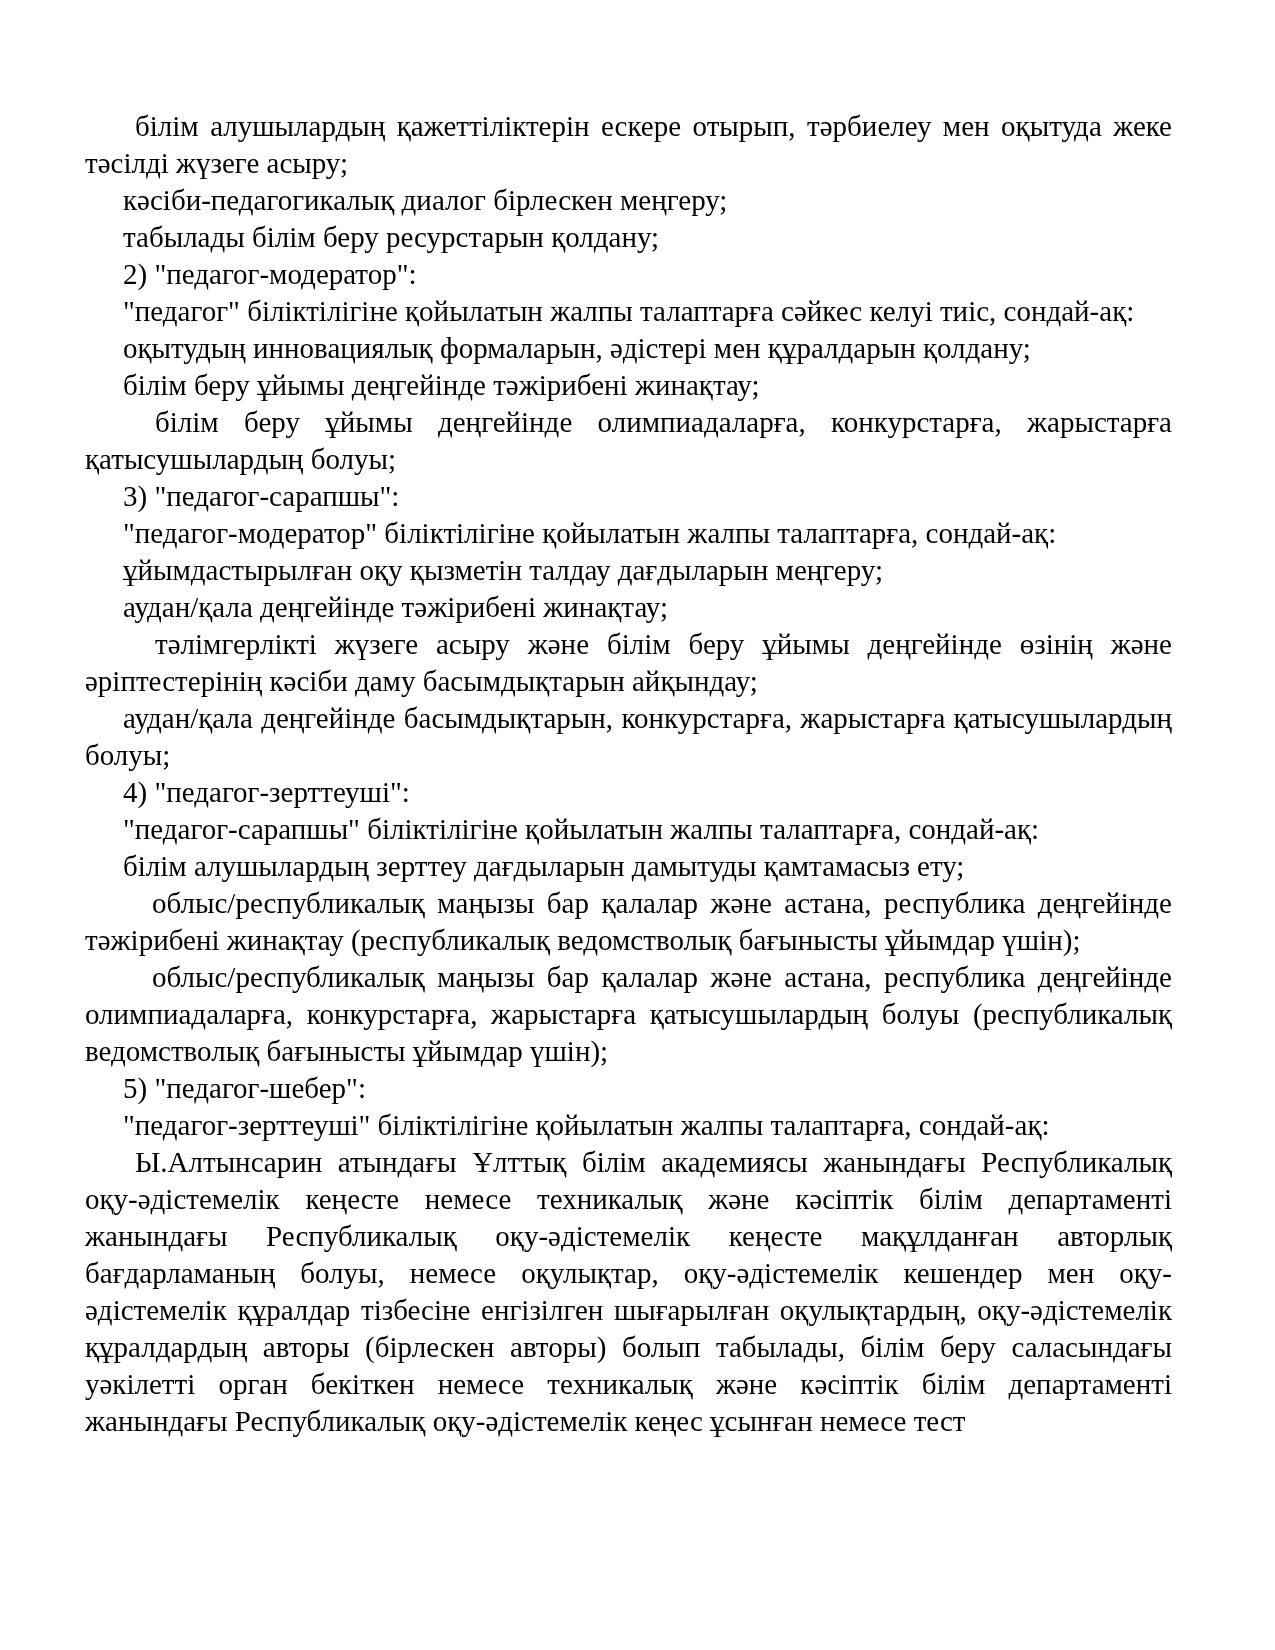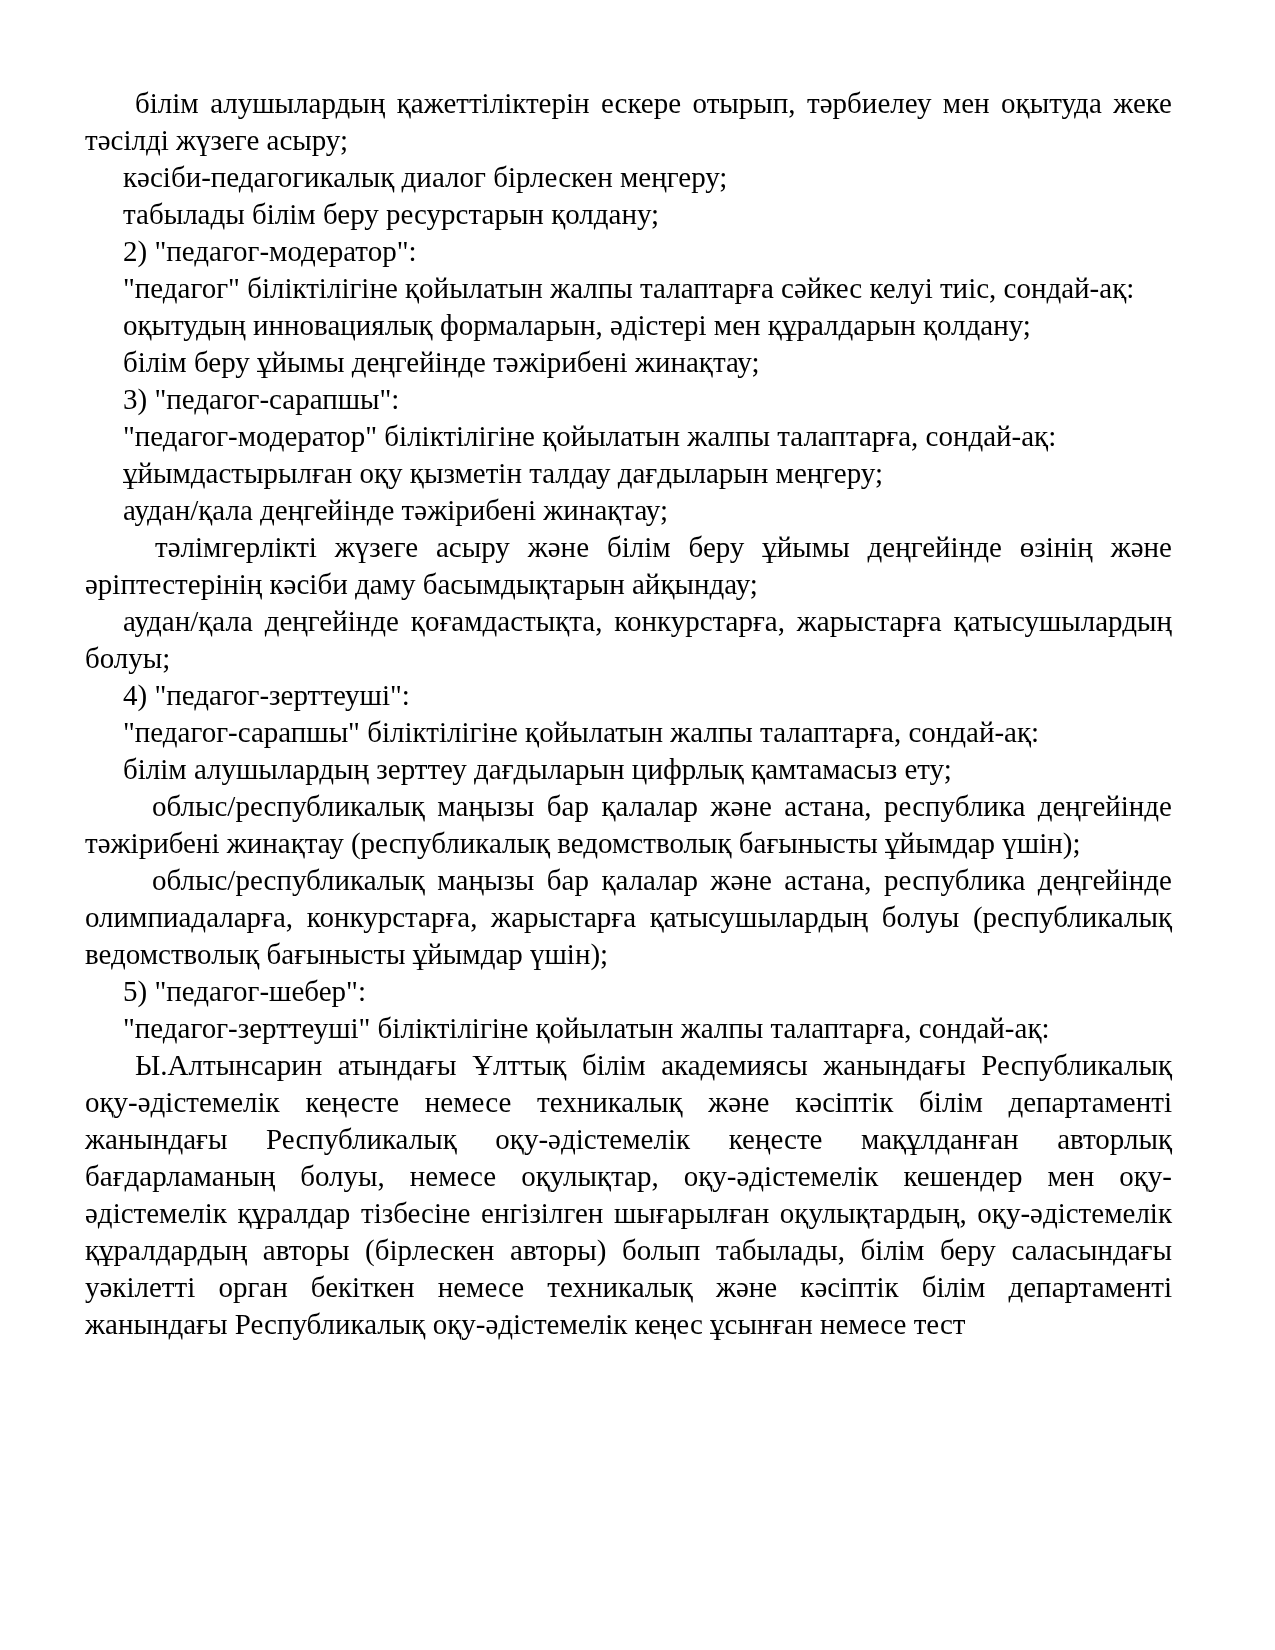--- a/index.html
+++ b/index.html
@@ -6,21 +6,21 @@
     margin: 0;
     padding: 0;
     background: #ffffff;
   }
   .page {
     position: relative;
     box-sizing: border-box;
     width: 1275px;
     height: 1650px;
     background: #ffffff;
-    padding: 85px 103px 0 85px;
+    padding: 108px 103px 0 85px;
     overflow: hidden;
     border-radius: 8px;
   }
   .doc-body {
     font-family: "Liberation Serif", "DejaVu Serif", serif;
     font-size: 29px;
     line-height: 37px;
     color: #000000;
   }
   .para {
@@ -35,28 +35,29 @@
 
 <div class="page">
   <div class="doc-body">
       <p class="para" style="text-indent: 50px;">білім алушылардың қажеттіліктерін ескере отырып, тәрбиелеу мен оқытуда жеке тәсілді жүзеге асыру;</p>
       <p class="para" style="text-indent: 38px;">кәсіби-педагогикалық диалог бірлескен меңгеру;</p>
       <p class="para" style="text-indent: 38px;">табылады білім беру ресурстарын қолдану;</p>
       <p class="para" style="text-indent: 38px;">2) "педагог-модератор":</p>
       <p class="para" style="text-indent: 38px;">"педагог" біліктілігіне қойылатын жалпы талаптарға сәйкес келуі тиіс, сондай-ақ:</p>
       <p class="para" style="text-indent: 38px;">оқытудың инновациялық формаларын, әдістері мен құралдарын қолдану;</p>
       <p class="para" style="text-indent: 38px;">білім беру ұйымы деңгейінде тәжірибені жинақтау;</p>
+      <p class="para" style="text-indent: 70px;">білім беру ұйымы деңгейінде олимпиадаларға, конкурстарға, жарыстарға қатысушылардың болуы;</p>
       <p class="para" style="text-indent: 38px;">3) "педагог-сарапшы":</p>
       <p class="para" style="text-indent: 38px;">"педагог-модератор" біліктілігіне қойылатын жалпы талаптарға, сондай-ақ:</p>
       <p class="para" style="text-indent: 38px;">ұйымдастырылған оқу қызметін талдау дағдыларын меңгеру;</p>
       <p class="para" style="text-indent: 38px;">аудан/қала деңгейінде тәжірибені жинақтау;</p>
       <p class="para" style="text-indent: 70px;">тәлімгерлікті жүзеге асыру және білім беру ұйымы деңгейінде өзінің және әріптестерінің кәсіби даму басымдықтарын айқындау;</p>
-      <p class="para" style="text-indent: 38px;">аудан/қала деңгейінде қоғамдастықта, конкурстарға, жарыстарға қатысушылардың болуы;</p>
+      <p class="para" style="text-indent: 38px;">аудан/қала деңгейінде басымдықтарын, конкурстарға, жарыстарға қатысушылардың болуы;</p>
       <p class="para" style="text-indent: 38px;">4) "педагог-зерттеуші":</p>
       <p class="para" style="text-indent: 38px;">"педагог-сарапшы" біліктілігіне қойылатын жалпы талаптарға, сондай-ақ:</p>
-      <p class="para" style="text-indent: 38px;">білім алушылардың зерттеу дағдыларын цифрлық қамтамасыз ету;</p>
+      <p class="para" style="text-indent: 38px;">білім алушылардың зерттеу дағдыларын дамытуды қамтамасыз ету;</p>
       <p class="para" style="text-indent: 67px;">облыс/республикалық маңызы бар қалалар және астана, республика деңгейінде тәжірибені жинақтау (республикалық ведомстволық бағынысты ұйымдар үшін);</p>
       <p class="para" style="text-indent: 67px;">облыс/республикалық маңызы бар қалалар және астана, республика деңгейінде олимпиадаларға, конкурстарға, жарыстарға қатысушылардың болуы (республикалық ведомстволық бағынысты ұйымдар үшін);</p>
       <p class="para" style="text-indent: 38px;">5) "педагог-шебер":</p>
       <p class="para" style="text-indent: 38px;">"педагог-зерттеуші" біліктілігіне қойылатын жалпы талаптарға, сондай-ақ:</p>
       <p class="para" style="text-indent: 50px;">Ы.Алтынсарин атындағы Ұлттық білім академиясы жанындағы Республикалық оқу-әдістемелік кеңесте немесе техникалық және кәсіптік білім департаменті жанындағы Республикалық оқу-әдістемелік кеңесте мақұлданған авторлық бағдарламаның болуы, немесе оқулықтар, оқу-әдістемелік кешендер мен оқу-әдістемелік құралдар тізбесіне енгізілген шығарылған оқулықтардың, оқу-әдістемелік құралдардың авторы (бірлескен авторы) болып табылады, білім беру саласындағы уәкілетті орган бекіткен немесе техникалық және кәсіптік білім департаменті жанындағы Республикалық оқу-әдістемелік кеңес ұсынған немесе тест</p>
     </div>
 </div>
 
 </body></html>

